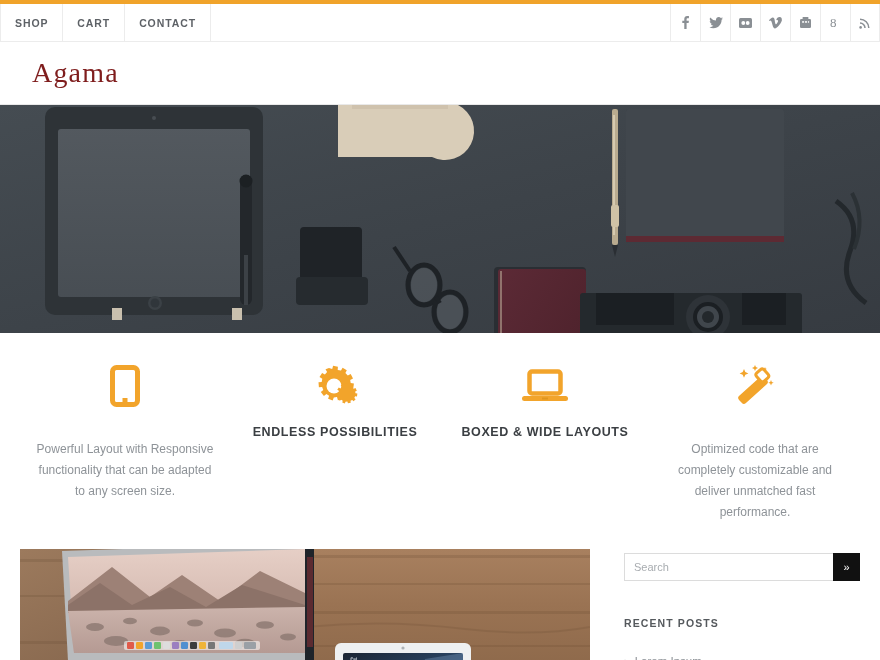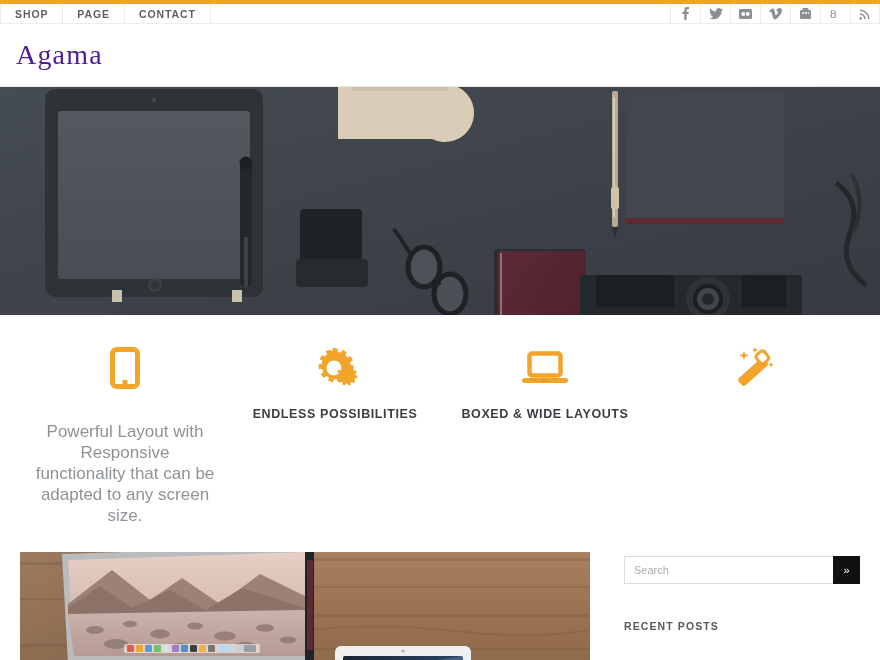--- a/index.html
+++ b/index.html
@@ -9,21 +9,21 @@
     background: #ffffff;
     font-family: "Liberation Sans", sans-serif;
     -webkit-font-smoothing: antialiased;
   }
 
   
   .top-strip { height: 4px; background: #f0a32a; width: 100%; }
 
   
   .topbar {
-    height: 20px;
+    height: 38px;
     background: #ffffff;
     border-bottom: 1px solid #ececec;
     display: flex;
     align-items: stretch;
     justify-content: space-between;
     position: relative;
   }
   .topbar-left { display: flex; align-items: stretch; }
   .topbar-left a {
     display: flex; align-items: center;
@@ -50,24 +50,24 @@
   .header {
     height: 63px;
     background: #fff;
     display: flex;
     align-items: stretch;
     justify-content: space-between;
     border-bottom: 1px solid #e9e9e9;
   }
   .logo {
     display: flex; align-items: center;
-    padding-left: 16px;
+    padding-left: 32px;
     font-family: "Liberation Serif", serif;
     font-size: 28px;
-    color: #4c1d95;
+    color: #7f1d1d;
     letter-spacing: 1.2px;
   }
   .mainnav { display: flex; align-items: stretch; }
   .nav-item {
     display: flex; align-items: center; justify-content: center;
     padding: 0 20px;
     font-size: 11px;
     letter-spacing: 1.3px;
     color: #9a9ea2;
     text-decoration: none;
@@ -97,21 +97,21 @@
   .feature { flex: 1; text-align: center; padding: 0 14px; }
   .feature-icon { height: 46px; display: flex; align-items: center; justify-content: center; margin-bottom: 16px; }
   .feature-title {
     font-size: 12.5px;
     letter-spacing: .6px;
     color: #3b3f43;
     font-weight: 700;
     margin-bottom: 13px;
   }
   .feature-text {
-    font-size: 17px;
+    font-size: 12px;
     line-height: 21px;
     color: #8e9398;
     margin-top: 30px;
   }
 
   
   .lower { display: flex; padding: 0 20px; gap: 34px; }
   .content-col { width: 570px; }
   .content-images { display: flex; }
   .content-images svg { display: block; }
@@ -160,21 +160,21 @@
   .post-chevron { color: #b0b4b8; font-size: 11px; }
 </style>
 </head>
 <body>
 
 <div class="top-strip"></div>
 
 <div class="topbar">
   <div class="topbar-left">
     <a href="#">SHOP</a>
-    <a href="#">PAGE</a>
+    <a href="#">CART</a>
     <a href="#">CONTACT</a>
   </div>
   <div class="topbar-right">
     <a href="#" class="social">
       <svg width="11" height="13" viewBox="0 0 11 13">
           <path fill="#8a8f94" d="M6.6 13V7.1h2l.3-2.3H6.6V3.3c0-.66.18-1.1 1.13-1.1h1.2V.1C8.72.07 8 0 7.18 0 5.45 0 4.27 1.06 4.27 3v1.8H2.3v2.3h1.97V13z"></path>
         </svg>
     </a>
     <a href="#" class="social">
       <svg width="14" height="12" viewBox="0 0 14 12">
@@ -339,20 +339,21 @@
         <g fill="#f2a42b">
           <rect x="4" y="20" width="34" height="10" rx="3" transform="rotate(-42 21 25)"></rect>
           <rect x="25" y="5" width="10" height="11" rx="2.5" transform="rotate(-42 30 10)" fill="#ffffff" stroke="#f2a42b" stroke-width="3"></rect>
           <path d="M12 4 l1.3 3.1 3.1 1.3-3.1 1.3L12 12.8l-1.3-3.1-3.1-1.3 3.1-1.3z"></path>
           <path d="M23 0 l.9 2.1 2.1.9-2.1.9-.9 2.1-.9-2.1-2.1-.9 2.1-.9z"></path>
           <path d="M39 15 l.8 1.9 1.9.8-1.9.8-.8 1.9-.8-1.9-1.9-.8 1.9-.8z"></path>
           <path d="M33 2 l.6 1.4 1.4.6-1.4.6-.6 1.4-.6-1.4-1.4-.6 1.4-.6z"></path>
         </g>
       </svg>
     </div>
+    <div class="feature-text">Optimized code that are completely customizable and deliver unmatched fast performance.</div>
   </div>
 </div>
 
 <div class="lower">
   <div class="content-col">
     <div class="content-images">
 
       <svg width="285" height="140" viewBox="0 0 285 140">
         <defs>
           <linearGradient id="wood1" x1="0" y1="0" x2="1" y2="1">

